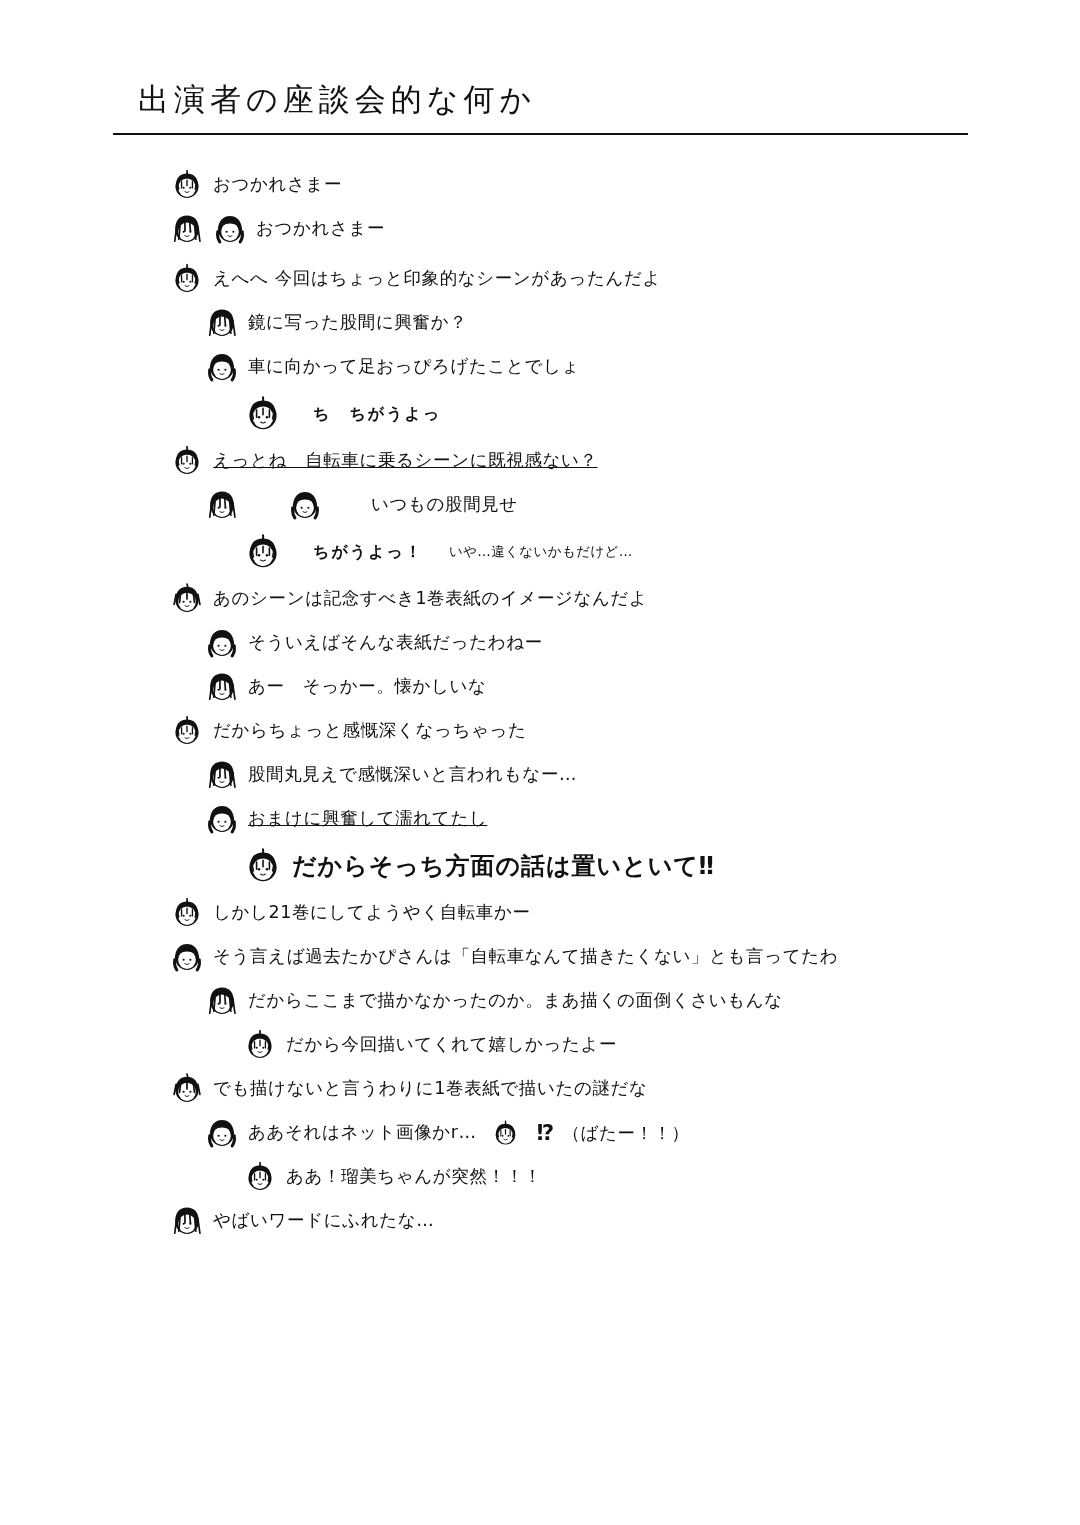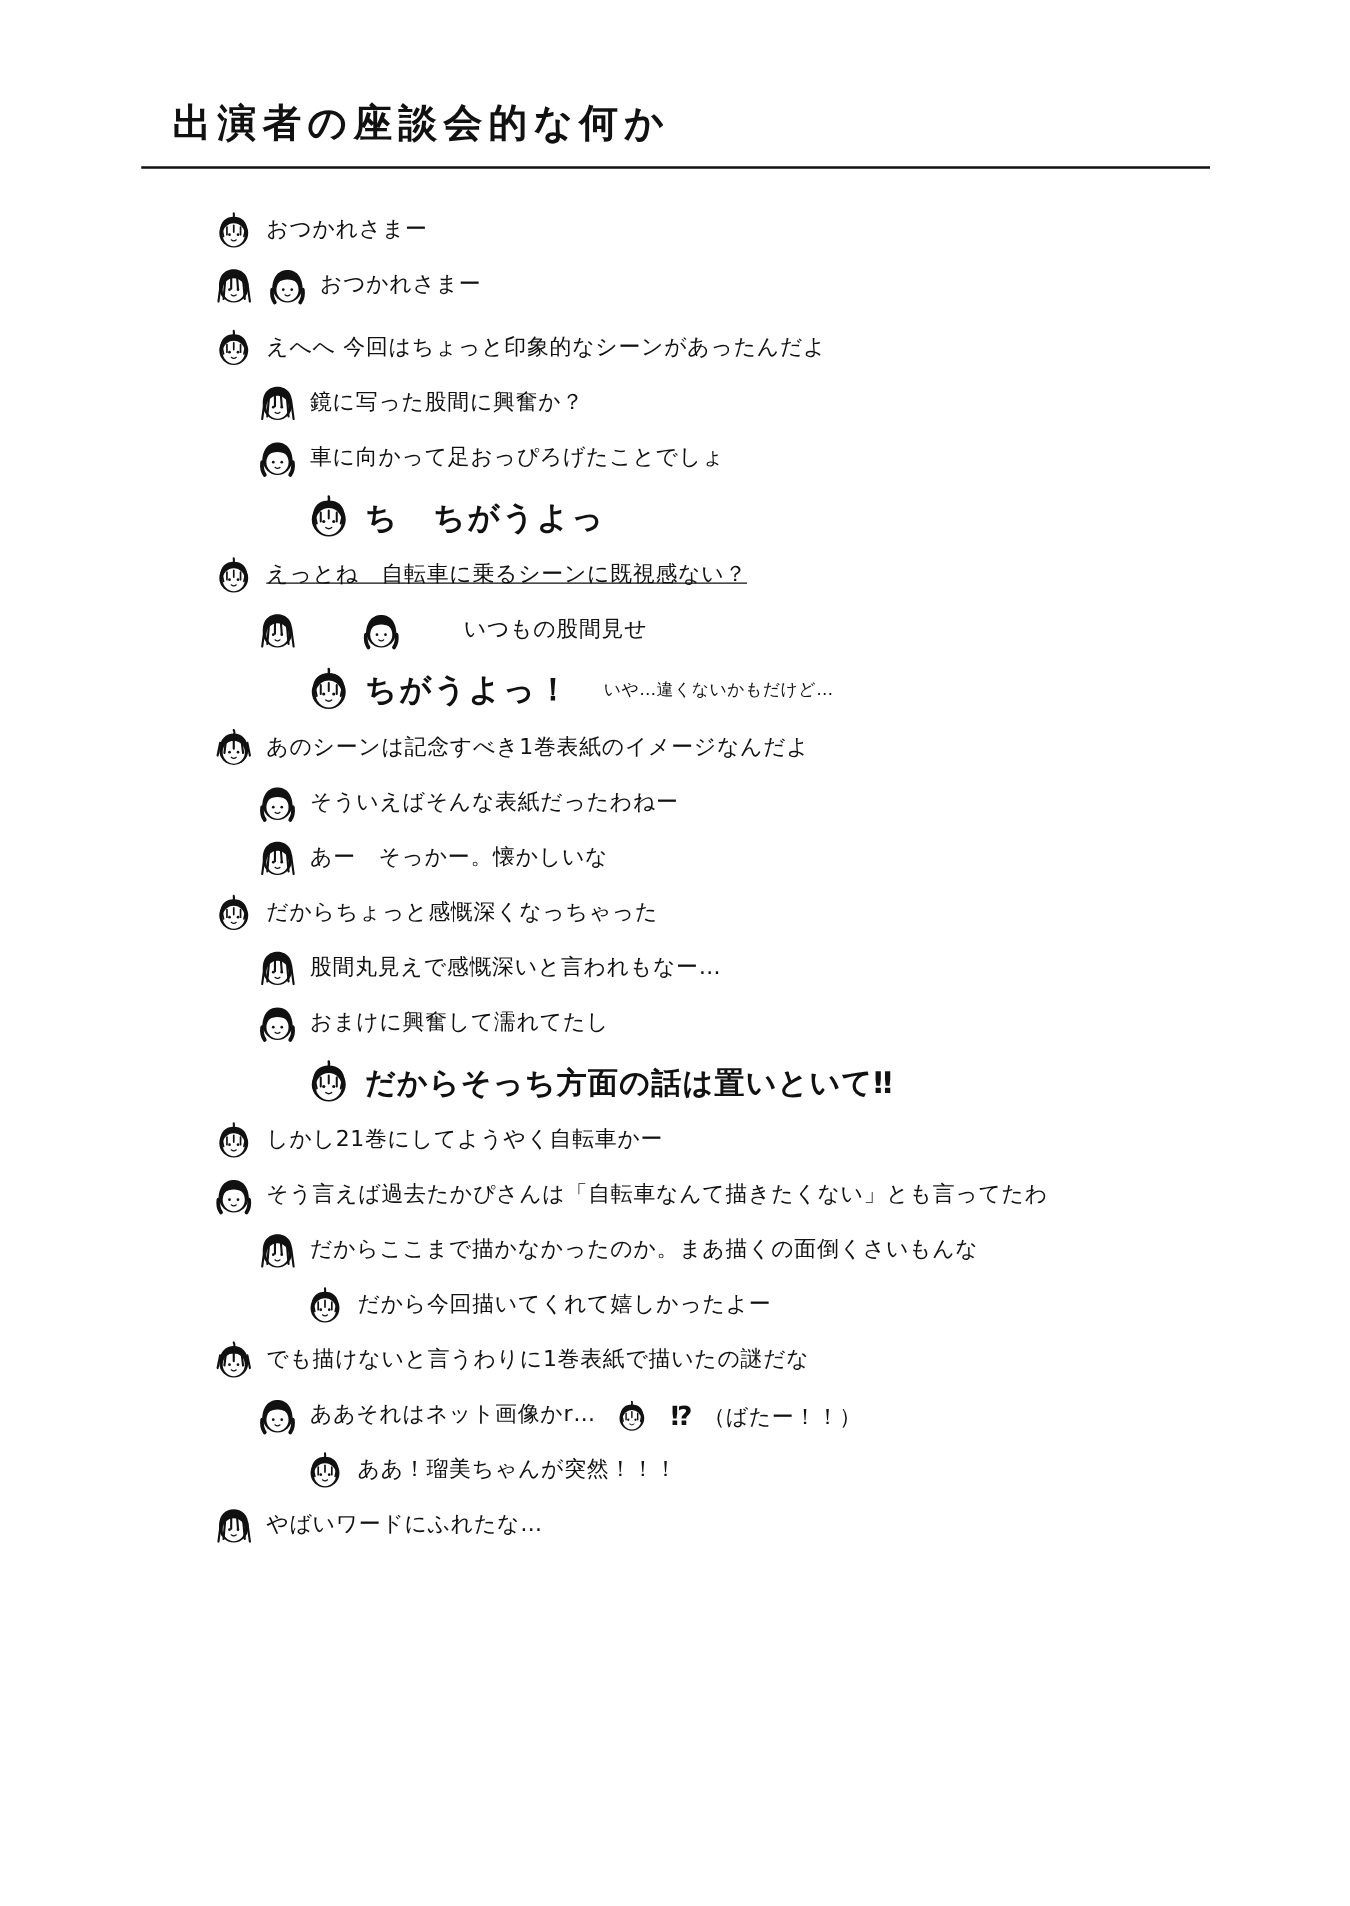--- a/index.html
+++ b/index.html
@@ -26,21 +26,21 @@
 
   .title-block {
     position: absolute;
     left: 113px;
     top: 80px;
     width: 855px;
   }
   .page-title {
     font-size: 31px;
     letter-spacing: 5px;
-    font-weight: 700;
+    font-weight: 400;
     color: #111111;
     line-height: 1.25;
     padding-left: 25px;
   }
   .title-rule {
     margin-top: 14px;
     border-bottom: 2px solid #111111;
     width: 855px;
   }
 
@@ -58,23 +58,24 @@
     margin-bottom: 10px;
   }
   .line .bubble-text {
     font-size: 17.5px;
     line-height: 1.35;
     letter-spacing: 0.6px;
     color: #111111;
     white-space: nowrap;
   }
   .line.big .bubble-text {
-    font-size: 25px;
+    font-size: 16px;
     font-weight: bold;
     letter-spacing: 2px;
+    margin-left: 21px;
   }
   .line.huge .bubble-text {
     font-size: 24px;
     font-weight: bold;
     letter-spacing: 1px;
   }
   .sub-text {
     font-size: 13.5px;
     color: #111111;
     margin-left: 26px;
@@ -335,21 +336,21 @@
             <ellipse cx="50" cy="58" rx="26" ry="27" fill="#fff"></ellipse>
             <path d="M16 58 C12 24 30 10 50 10 C70 10 88 24 84 58 C82 38 68 28 50 28 C32 28 18 38 16 58 Z" fill="#111"></path>
             <path d="M20 40 L14 86 M30 34 L26 80 M44 30 L44 56 M58 30 L60 56 M72 34 L76 80 M82 42 L88 86" stroke="#111" stroke-width="5" stroke-linecap="round"></path>
             <circle cx="40" cy="58" r="3.2" fill="#111"></circle>
             <circle cx="60" cy="58" r="3.2" fill="#111"></circle>
             <path d="M44 70 Q50 75 56 70" stroke="#111" stroke-width="2.6" fill="none" stroke-linecap="round"></path>
           </svg>
         </span>
         <span class="bubble-text">股間丸見えで感慨深いと言われもなー…</span>
       </div>
-      <div class="line" style="margin-left: 205px;">
+      <div class="line" style="margin-left: 205px; text-decoration: underline;">
         <span class="avatar">
           <svg viewBox="0 0 100 100" xmlns="http://www.w3.org/2000/svg">
             <circle cx="50" cy="54" r="34" fill="#111"></circle>
             <ellipse cx="50" cy="58" rx="26" ry="27" fill="#fff"></ellipse>
             <path d="M14 60 C14 24 32 12 50 12 C68 12 86 24 86 60 C80 42 66 34 50 34 C34 34 20 42 14 60 Z" fill="#111"></path>
             <path d="M14 58 C12 72 16 82 20 88 M86 58 C88 72 84 82 80 88" stroke="#111" stroke-width="9" stroke-linecap="round" fill="none"></path>
             <circle cx="40" cy="58" r="3.2" fill="#111"></circle>
             <circle cx="60" cy="58" r="3.2" fill="#111"></circle>
             <path d="M44 70 Q50 75 56 70" stroke="#111" stroke-width="2.6" fill="none" stroke-linecap="round"></path>
           </svg>

